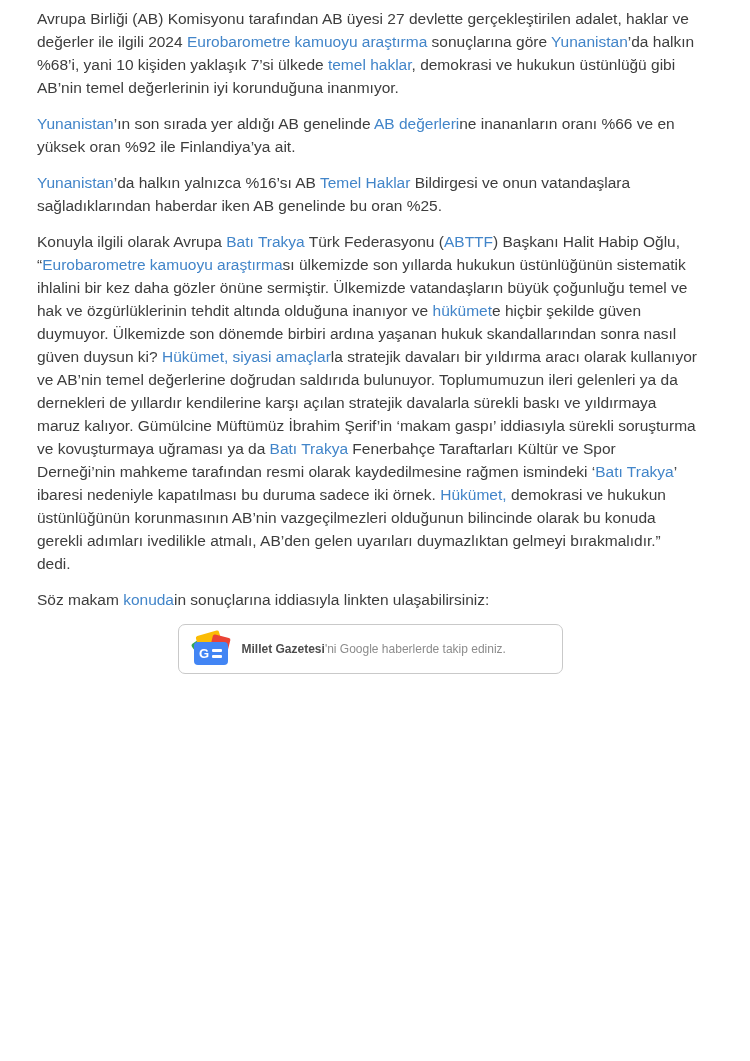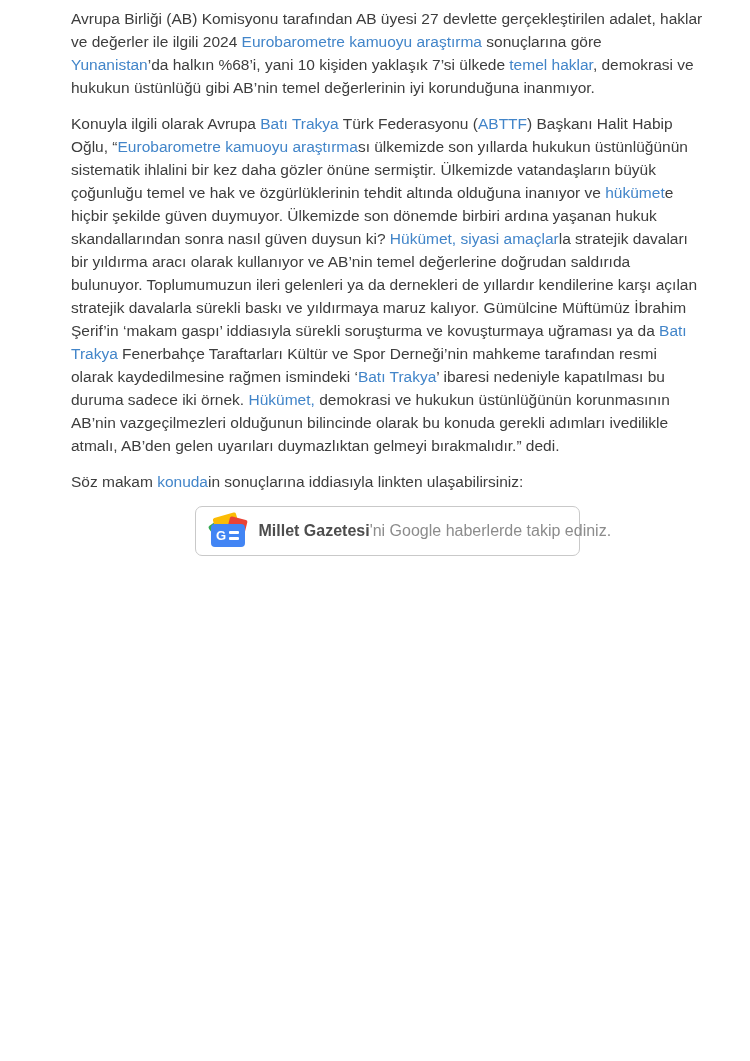--- a/index.html
+++ b/index.html
@@ -16,21 +16,21 @@
   }
   *{box-sizing:border-box;}
   html,body{margin:0;padding:0;}
   body{
     width:750px;height:1061px;overflow:hidden;
     background:var(--background);
     font-family:"Liberation Sans", sans-serif;
     color:var(--body-text);
   }
   .article{
-    padding:7px 47px 0 71px;
+    padding:7px 47px 0 37px;
     font-size:15.5px;
     line-height:23px;
   }
   .article p{
     margin:0 0 13px 0;
     max-width:660px;
   }
   .run-text{color:var(--body-text);}
   .run-link{color:var(--link);cursor:pointer;}
   .badge{
@@ -38,37 +38,39 @@
     width:385px;
     min-height:48px;
     border:1px solid var(--badge-border);
     border-radius:7px;
     background:#fff;
     display:flex;
     align-items:center;
     gap:13px;
     padding:6px 14px;
   }
-  .badge-text{font-size:16px;line-height:20px;white-space:nowrap;}
+  .badge-text{font-size:12px;line-height:20px;white-space:nowrap;}
   .badge-text .run-bold{font-weight:bold;color:var(--badge-bold);}
   .badge-text .run-gray{color:var(--badge-gray);}
   
   .gn-icon{position:relative;width:36px;height:36px;display:inline-block;flex:0 0 auto;}
   .gn-green{position:absolute;left:0;top:7px;width:20px;height:14px;background:var(--gn-green);transform:rotate(-35deg);border-radius:2px;}
   .gn-yellow{position:absolute;left:4px;top:2px;width:24px;height:15px;background:var(--gn-yellow);transform:rotate(-16deg);border-radius:2px;}
   .gn-red{position:absolute;right:0;top:5px;width:18px;height:17px;background:var(--gn-red);transform:rotate(14deg);border-radius:2px;}
   .gn-blue{position:absolute;left:1px;bottom:2px;width:34px;height:23px;background:var(--gn-blue);border-radius:4px;display:flex;align-items:center;justify-content:center;gap:3px;}
   .gn-g{color:#fff;font-weight:bold;font-size:13px;line-height:1;}
   .gn-lines i{display:block;width:10px;height:3px;background:#fff;margin:3px 0;border-radius:1px;}
 </style>
 </head>
 <body>
 
 <div class="article">
   <p><span class="run-text">Avrupa Birliği (AB) Komisyonu tarafından AB üyesi 27 devlette gerçekleştirilen adalet, haklar ve değerler ile ilgili 2024 </span><span class="run-link">Eurobarometre kamuoyu araştırma</span><span class="run-text"> sonuçlarına göre </span><span class="run-link">Yunanistan</span><span class="run-text">’da halkın %68’i, yani 10 kişiden yaklaşık 7’si ülkede </span><span class="run-link">temel haklar</span><span class="run-text">, demokrasi ve hukukun üstünlüğü gibi AB’nin temel değerlerinin iyi korunduğuna inanmıyor.</span></p>
+  <p><span class="run-link">Yunanistan</span><span class="run-text">’ın son sırada yer aldığı AB genelinde </span><span class="run-link">AB değerleri</span><span class="run-text">ne inananların oranı %66 ve en yüksek oran %92 ile Finlandiya’ya ait.</span></p>
+  <p><span class="run-link">Yunanistan</span><span class="run-text">’da halkın yalnızca %16’sı AB </span><span class="run-link">Temel Haklar</span><span class="run-text"> Bildirgesi ve onun vatandaşlara sağladıklarından haberdar iken AB genelinde bu oran %25.</span></p>
   <p><span class="run-text">Konuyla ilgili olarak Avrupa </span><span class="run-link">Batı Trakya</span><span class="run-text"> Türk Federasyonu (</span><span class="run-link">ABTTF</span><span class="run-text">) Başkanı Halit Habip Oğlu, “</span><span class="run-link">Eurobarometre kamuoyu araştırma</span><span class="run-text">sı ülkemizde son yıllarda hukukun üstünlüğünün sistematik ihlalini bir kez daha gözler önüne sermiştir. Ülkemizde vatandaşların büyük çoğunluğu temel ve hak ve özgürlüklerinin tehdit altında olduğuna inanıyor ve </span><span class="run-link">hükümet</span><span class="run-text">e hiçbir şekilde güven duymuyor. Ülkemizde son dönemde birbiri ardına yaşanan hukuk skandallarından sonra nasıl güven duysun ki? </span><span class="run-link">Hükümet,</span><span class="run-text"> </span><span class="run-link">siyasi amaçlar</span><span class="run-text">la stratejik davaları bir yıldırma aracı olarak kullanıyor ve AB’nin temel değerlerine doğrudan saldırıda bulunuyor. Toplumumuzun ileri gelenleri ya da dernekleri de yıllardır kendilerine karşı açılan stratejik davalarla sürekli baskı ve yıldırmaya maruz kalıyor. Gümülcine Müftümüz İbrahim Şerif’in ‘makam gaspı’ iddiasıyla sürekli soruşturma ve kovuşturmaya uğraması ya da </span><span class="run-link">Batı Trakya</span><span class="run-text"> Fenerbahçe Taraftarları Kültür ve Spor Derneği’nin mahkeme tarafından resmi olarak kaydedilmesine rağmen ismindeki ‘</span><span class="run-link">Batı Trakya</span><span class="run-text">’ ibaresi nedeniyle kapatılması bu duruma sadece iki örnek. </span><span class="run-link">Hükümet,</span><span class="run-text"> demokrasi ve hukukun üstünlüğünün korunmasının AB’nin vazgeçilmezleri olduğunun bilincinde olarak bu konuda gerekli adımları ivedilikle atmalı, AB’den gelen uyarıları duymazlıktan gelmeyi bırakmalıdır.” dedi.</span></p>
   <p><span class="run-text">Söz makam </span><span class="run-link">konuda</span><span class="run-text">in sonuçlarına iddiasıyla linkten ulaşabilirsiniz:</span><br></p>
 
   <div class="badge">
     <span class="gn-icon">
       <span class="gn-green"></span>
       <span class="gn-yellow"></span>
       <span class="gn-red"></span>
       <span class="gn-blue">
         <span class="gn-g">G</span>

